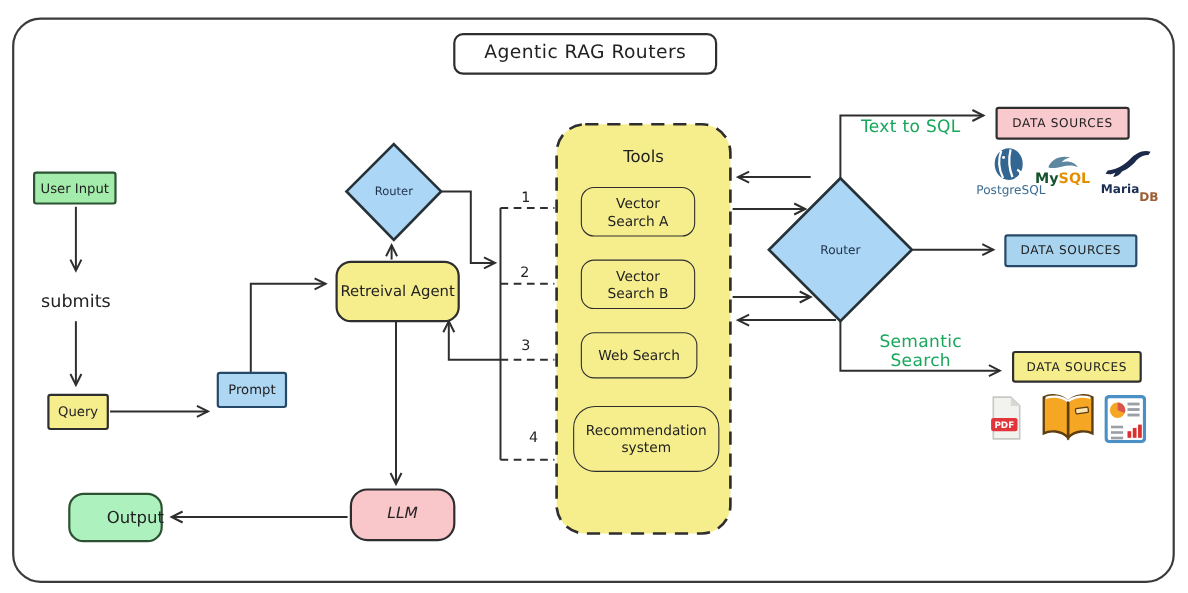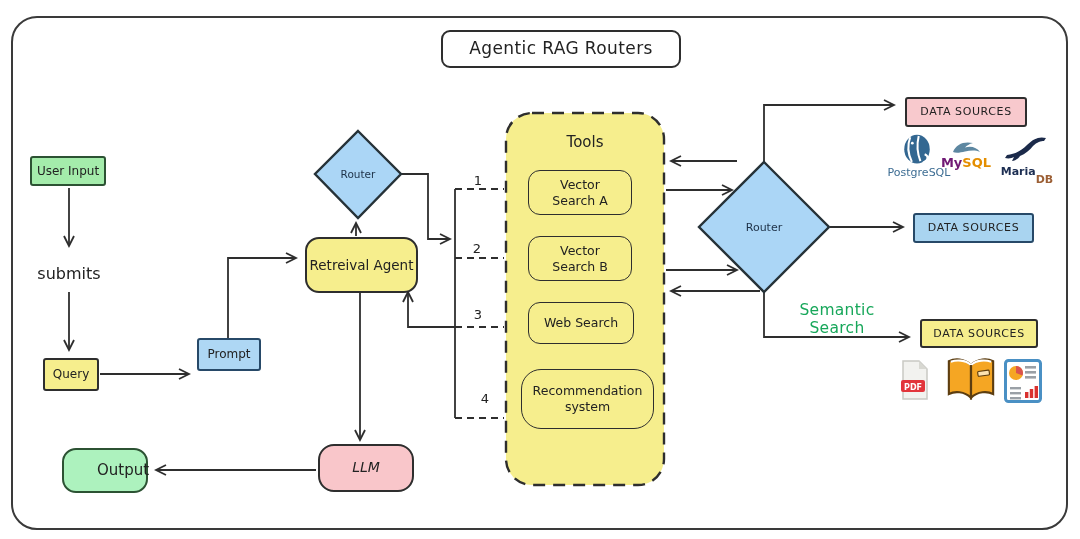--- a/index.html
+++ b/index.html
@@ -15,21 +15,21 @@
   .wire{stroke:var(--stroke);stroke-width:1.8;fill:none;}
   .wire.dash{stroke-dasharray:7 5;}
   .tools-rect{fill:var(--box-yellow);stroke:var(--stroke);stroke-width:2.4;stroke-dasharray:12 8;}
   .diamond{fill:var(--diamond-blue);stroke:#263238;stroke-width:2.4;}
   .arrow-head{stroke:var(--stroke);fill:none;stroke-width:1.8;}
   .box{
     position:absolute;display:flex;align-items:center;justify-content:center;
     border:2px solid var(--stroke);box-sizing:border-box;text-align:center;
     line-height:1.25;white-space:pre-line;
   }
-  .title-box{background:#fff;border-radius:9px;font-size:17px;letter-spacing:.4px;margin-left:29px;}
+  .title-box{background:#fff;border-radius:9px;font-size:17px;letter-spacing:.4px;}
   .bg-green{background:var(--box-green);border-color:#2c5233;}
   .bg-mint{background:var(--box-mint);border-color:#2c5233;}
   .bg-yellow{background:var(--box-yellow);}
   .bg-blue{background:var(--box-blue);border-color:#274968;}
   .bg-pink{background:var(--box-pink);}
   .bg-dspink{background:var(--ds-pink);}
   .bg-dsblue{background:var(--ds-blue);border-color:#274968;}
   .tool-box{background:var(--box-yellow);border-width:1.8px;border-radius:12px;font-size:12.5px;}
   .lbl{position:absolute;display:flex;align-items:center;justify-content:center;text-align:center;}
   .green-lbl{color:var(--green-text);font-size:15.5px;letter-spacing:.3px;}
@@ -108,20 +108,21 @@
   <div class="lbl" style="left:544px;top:131px;width:82px;height:22px;font-size:15px;">Tools</div>
   <div class="box tool-box" style="left:528px;top:170px;width:104px;height:45px;">Vector
 Search A</div>
   <div class="box tool-box" style="left:528px;top:236px;width:104px;height:45px;">Vector
 Search B</div>
   <div class="box tool-box" style="left:528px;top:302px;width:106px;height:42px;">Web Search</div>
   <div class="box tool-box" style="left:521px;top:369px;width:133px;height:60px;border-radius:20px;">Recommendation
 system</div>
 
   <div class="lbl router-lbl" style="left:734px;top:218px;width:60px;height:18px;font-size:11px;">Router</div>
+  <div class="lbl green-lbl" style="left:768px;top:103px;width:120px;height:24px;">Text to SQL</div>
   <div class="lbl green-lbl" style="left:770px;top:306px;width:134px;height:26px;">Semantic Search</div>
 
   <div class="box bg-dspink ds-lbl" style="left:905px;top:97px;width:122px;height:30px;border-radius:3px;">DATA SOURCES</div>
   <div class="box bg-dsblue ds-lbl" style="left:913px;top:213px;width:121px;height:30px;border-radius:3px;">DATA SOURCES</div>
   <div class="box bg-yellow ds-lbl" style="left:920px;top:319px;width:118px;height:29px;border-radius:3px;">DATA SOURCES</div>
 
   <div class="icon" style="left:898px;top:133px;width:38px;height:34px;">
     <svg viewBox="0 0 44 40" width="38" height="34">
       <ellipse cx="22" cy="19" rx="15" ry="17" fill="#336791"></ellipse>
       <path d="M14,5 C11,13 11,24 16,34" stroke="#fff" stroke-width="2.4" fill="none"></path>
@@ -131,21 +132,21 @@
     </svg>
   </div>
   <div class="lbl logo-word" style="left:890px;top:166px;width:58px;height:12px;font-size:11px;color:#3d6d93;font-weight:normal;">PostgreSQL</div>
 
   <div class="icon" style="left:952px;top:140px;width:30px;height:16px;">
     <svg viewBox="0 0 30 16" width="30" height="16">
       <path d="M1,12 C4,4 12,1 21,3 C17,4 15,5.5 13,7.5 C19,5.5 25,7.5 28,12 C23,9.5 18,10.5 13,11.5 C9,12.5 4,13.5 1,12 Z" fill="#5d87a1"></path>
     </svg>
   </div>
   <div class="lbl" style="left:938px;top:154px;width:56px;height:16px;font-size:13px;">
-    <span class="logo-word" style="color:#701a75;">My</span>
+    <span class="logo-word" style="color:#14532d;">My</span>
       <span class="logo-word" style="color:#e48e00;">SQL</span>
   </div>
 
   <div class="icon" style="left:1003px;top:136px;width:44px;height:28px;">
     <svg viewBox="0 0 44 28" width="44" height="28">
       <path d="M43,2 C36,0 30,3 24,9 C18,15 12,18 4,19 L2,22 C6,23 9,22 11,21 L9,25 C12,25 15,23 17,20 C22,18 27,14 30,10 C34,6 38,5 41,5 L43,2 Z" fill="#1b2a4a"></path>
     </svg>
   </div>
   <div class="lbl" style="left:996px;top:164px;width:62px;height:14px;font-size:11px;">
     <span class="logo-word" style="color:#1c2e52;">Maria</span>

